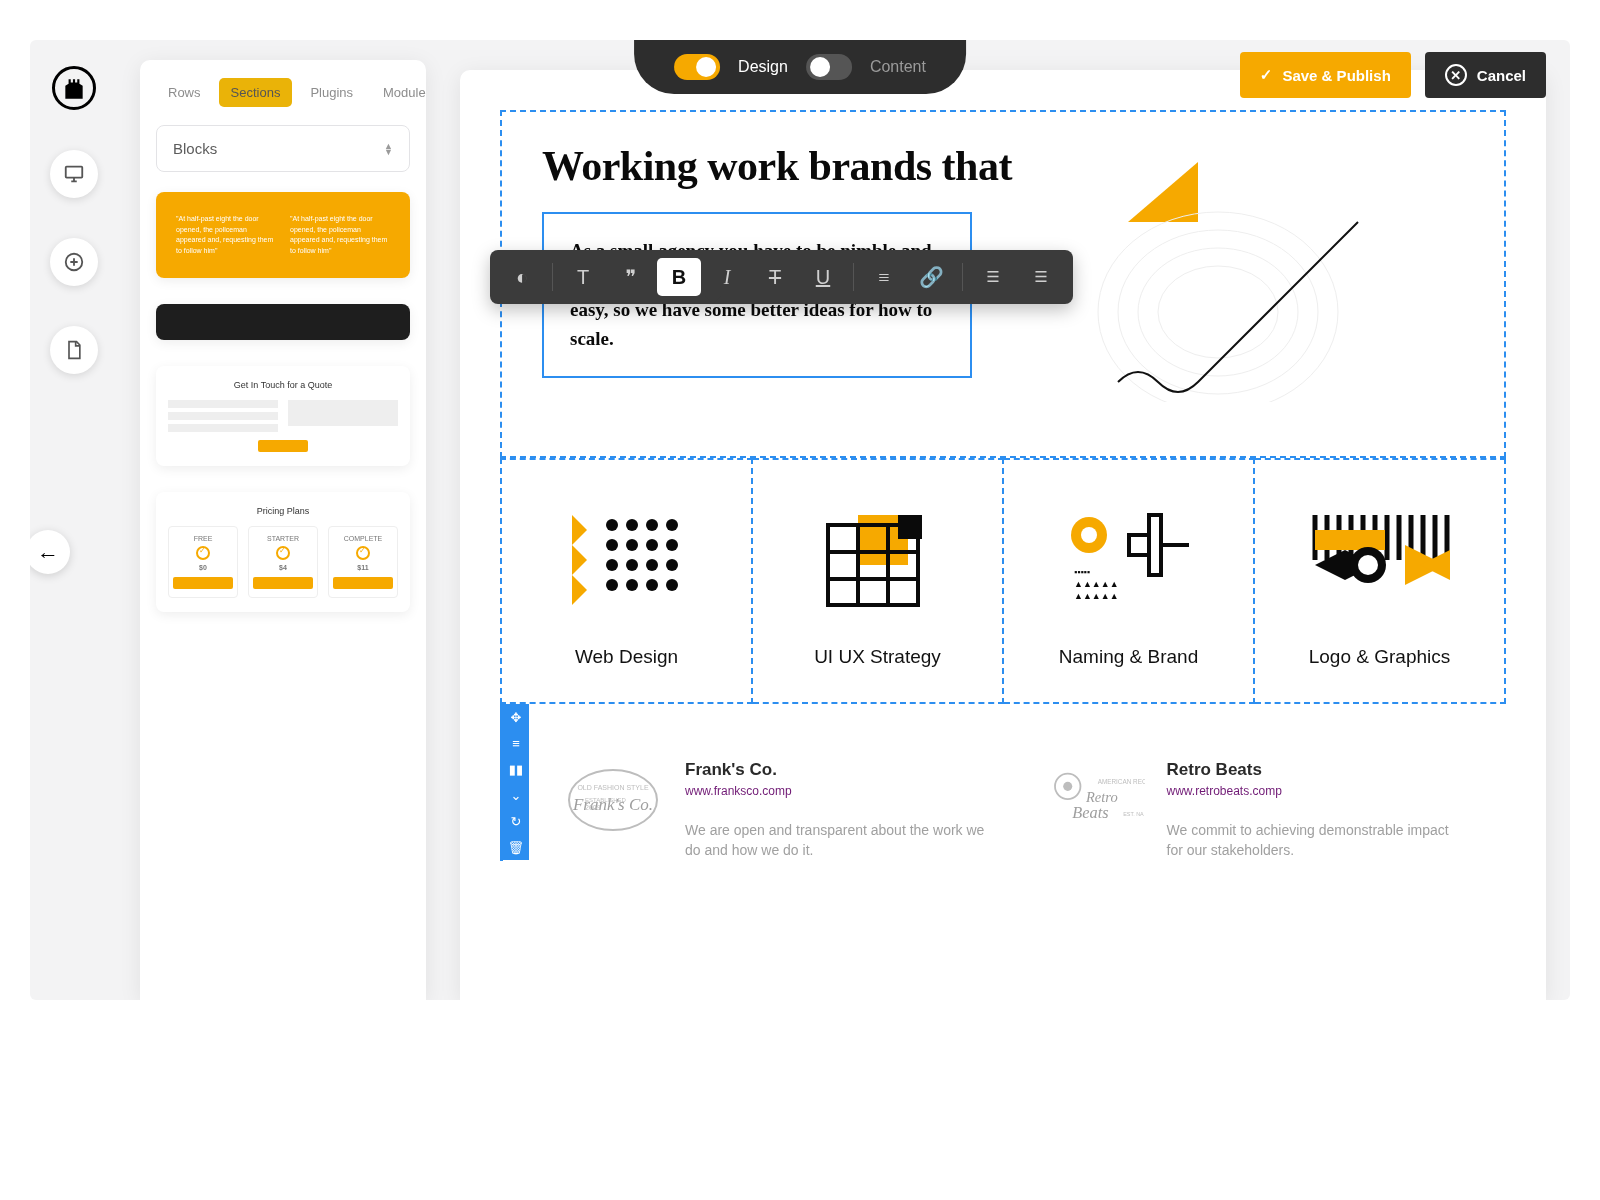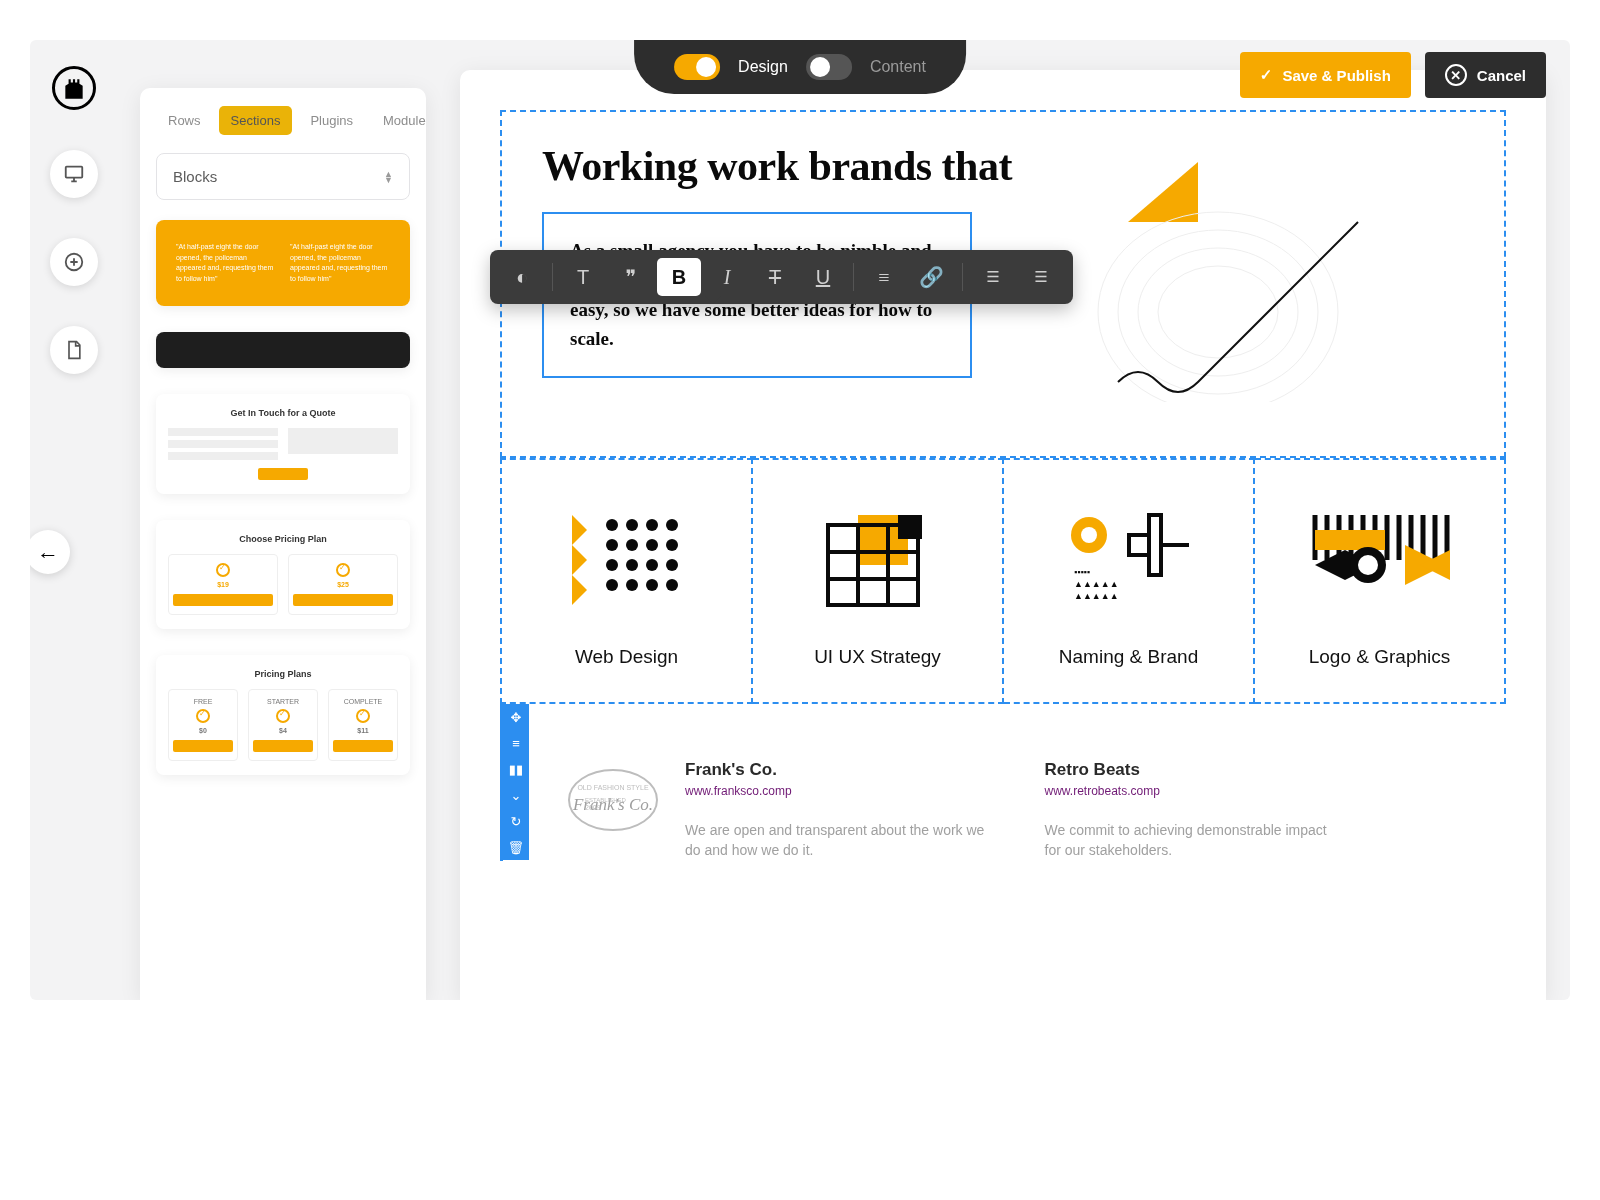--- a/index.html
+++ b/index.html
@@ -23,33 +23,33 @@
   .btn-cancel { background:#2d2d2d; color:#fff; }
   .circ-icon { width:22px; height:22px; border:2px solid #fff; border-radius:50%; display:flex; align-items:center; justify-content:center; font-size:13px; }
 
   
   .rail { position:absolute; top:26px; left:20px; display:flex; flex-direction:column; gap:40px; align-items:center; z-index:40; }
   .rail-btn { width:48px; height:48px; border-radius:50%; background:#fff; box-shadow:0 2px 8px rgba(0,0,0,.12); display:flex; align-items:center; justify-content:center; color:#555; font-size:20px; cursor:pointer; }
   .rail-logo { width:44px; height:44px; border-radius:50%; border:3px solid #000; display:flex; align-items:center; justify-content:center; }
   .collapse-btn { position:absolute; top:490px; left:-4px; width:44px; height:44px; border-radius:50%; background:#fff; box-shadow:0 2px 10px rgba(0,0,0,.15); display:flex; align-items:center; justify-content:center; font-size:22px; cursor:pointer; z-index:60; }
 
   
-  .sidebar { position:absolute; top:48px; left:110px; width:286px; bottom:0; background:#fff; border-radius:10px 10px 0 0; box-shadow:0 4px 22px rgba(0,0,0,.08); padding:18px 16px; overflow:hidden; z-index:30; }
+  .sidebar { position:absolute; top:20px; left:110px; width:286px; bottom:0; background:#fff; border-radius:10px 10px 0 0; box-shadow:0 4px 22px rgba(0,0,0,.08); padding:18px 16px; overflow:hidden; z-index:30; }
   .side-tabs { display:flex; gap:6px; margin-bottom:18px; }
   .side-tab { padding:7px 12px; font-size:13px; color:#8d8d8d; border-radius:5px; cursor:pointer; }
   .side-tab.active { background:#eab308; color:#555; }
   .blocks-select { border:1px solid #e3e3e6; border-radius:8px; padding:14px 16px; font-size:15px; color:#5c5c5c; display:flex; justify-content:space-between; align-items:center; margin-bottom:20px; cursor:pointer; }
   .carets { display:flex; flex-direction:column; line-height:6px; font-size:9px; color:#9a9a9a; }
 
   .thumb { border-radius:8px; box-shadow:0 3px 12px rgba(0,0,0,.07); margin-bottom:26px; background:#fff; overflow:hidden; cursor:pointer; }
   .thumb-a { background:#f6a900; color:#fff; padding:22px 20px; display:flex; gap:14px; font-size:7px; }
   .thumb-a .q { flex:1; line-height:1.5; }
   .thumb-b { background:#1e1e1e; height:36px; }
   .thumb-inner { padding:14px 12px; }
-  .thumb-title { font-size:9px; font-weight:700; color:#333; text-align:center; margin-bottom:10px; }
+  .thumb-title { font-size:9px; font-weight:400; color:#333; text-align:center; margin-bottom:10px; }
   .thumb-row { display:flex; gap:10px; justify-content:center; }
   .thumb-pill { background:#f6a900; width:50px; height:12px; border-radius:2px; }
   .thumb-box { border:1px solid #eee; flex:1; padding:8px 4px; text-align:center; font-size:7px; color:#777; border-radius:4px; }
   .oc { width:14px;height:14px;border:2px solid #f6a900;border-radius:50%;margin:0 auto 4px; position:relative;}
   .oc::after{content:"✓";color:#f6a900;font-size:8px;position:absolute;top:-2px;left:1px;}
   .thumb-side { font-size:8px; color:#333; font-weight:700; line-height:1.3; }
   .mini-pill { background:#f6a900; width:20px; height:10px; border-radius:2px; display:inline-block; margin-right:3px; }
 
   
   .canvas { position:absolute; top:30px; left:430px; right:24px; bottom:0; background:#fff; border-radius:10px 10px 0 0; box-shadow:0 4px 22px rgba(0,0,0,.08); padding:40px 40px 0; overflow:hidden; }
@@ -181,29 +181,20 @@
           <div style="flex:1">
               <div style="background:#eee;height:26px;"></div>
             </div>
         </div>
         <div style="text-align:center">
             <div class="thumb-pill" style="margin:0 auto"></div>
           </div>
       </div>
     </div>
 
-    <div class="thumb">
-      <div class="thumb-inner">
-        <div class="thumb-title">Choose Pricing Plan</div>
-        <div class="thumb-row">
-          <div class="thumb-box"><div class="oc"></div><b style="color:#f6a900">$19</b><div class="thumb-pill" style="width:100%;margin-top:6px"></div></div>
-          <div class="thumb-box"><div class="oc"></div><b style="color:#f6a900">$25</b><div class="thumb-pill" style="width:100%;margin-top:6px"></div></div>
-        </div>
-      </div>
-    </div>
 
     <div class="thumb">
       <div class="thumb-inner">
         <div class="thumb-title">Pricing Plans</div>
         <div class="thumb-row">
           <div class="thumb-box"><span>FREE</span><div class="oc" style="margin-top:4px"></div><b>$0</b><div class="thumb-pill" style="width:100%;margin-top:6px"></div></div>
           <div class="thumb-box"><span>STARTER</span><div class="oc" style="margin-top:4px"></div><b>$4</b><div class="thumb-pill" style="width:100%;margin-top:6px"></div></div>
           <div class="thumb-box"><span>COMPLETE</span><div class="oc" style="margin-top:4px"></div><b>$11</b><div class="thumb-pill" style="width:100%;margin-top:6px"></div></div>
         </div>
       </div>
@@ -399,20 +390,30 @@
             </svg>
         </div>
         <div>
           <div class="client-name">Frank's Co.</div>
           <div class="client-url">www.franksco.comp</div>
           <div class="client-desc">We are open and transparent about the work we do and how we do it.</div>
         </div>
       </div>
 
       <div class="client">
+        <div class="client-logo">
+          <svg width="110" height="80" viewBox="0 0 110 80">
+              <circle cx="25" cy="25" r="14" fill="none" stroke="#bdbdbd" stroke-width="2"></circle>
+              <circle cx="25" cy="25" r="5" fill="#bdbdbd"></circle>
+              <text x="58" y="22" font-size="7" fill="#bdbdbd">AMERICAN RECORDS</text>
+              <text x="45" y="42" font-size="16" font-style="italic" font-family="cursive" fill="#9e9e9e">Retro</text>
+              <text x="30" y="60" font-size="18" font-style="italic" font-family="cursive" fill="#9e9e9e">Beats</text>
+              <text x="86" y="58" font-size="6" fill="#bdbdbd">EST. NA</text>
+            </svg>
+        </div>
         <div>
           <div class="client-name">Retro Beats</div>
           <div class="client-url">www.retrobeats.comp</div>
           <div class="client-desc">We commit to achieving demonstrable impact for our stakeholders.</div>
         </div>
       </div>
     </div>
 
   </div>
 </div>

